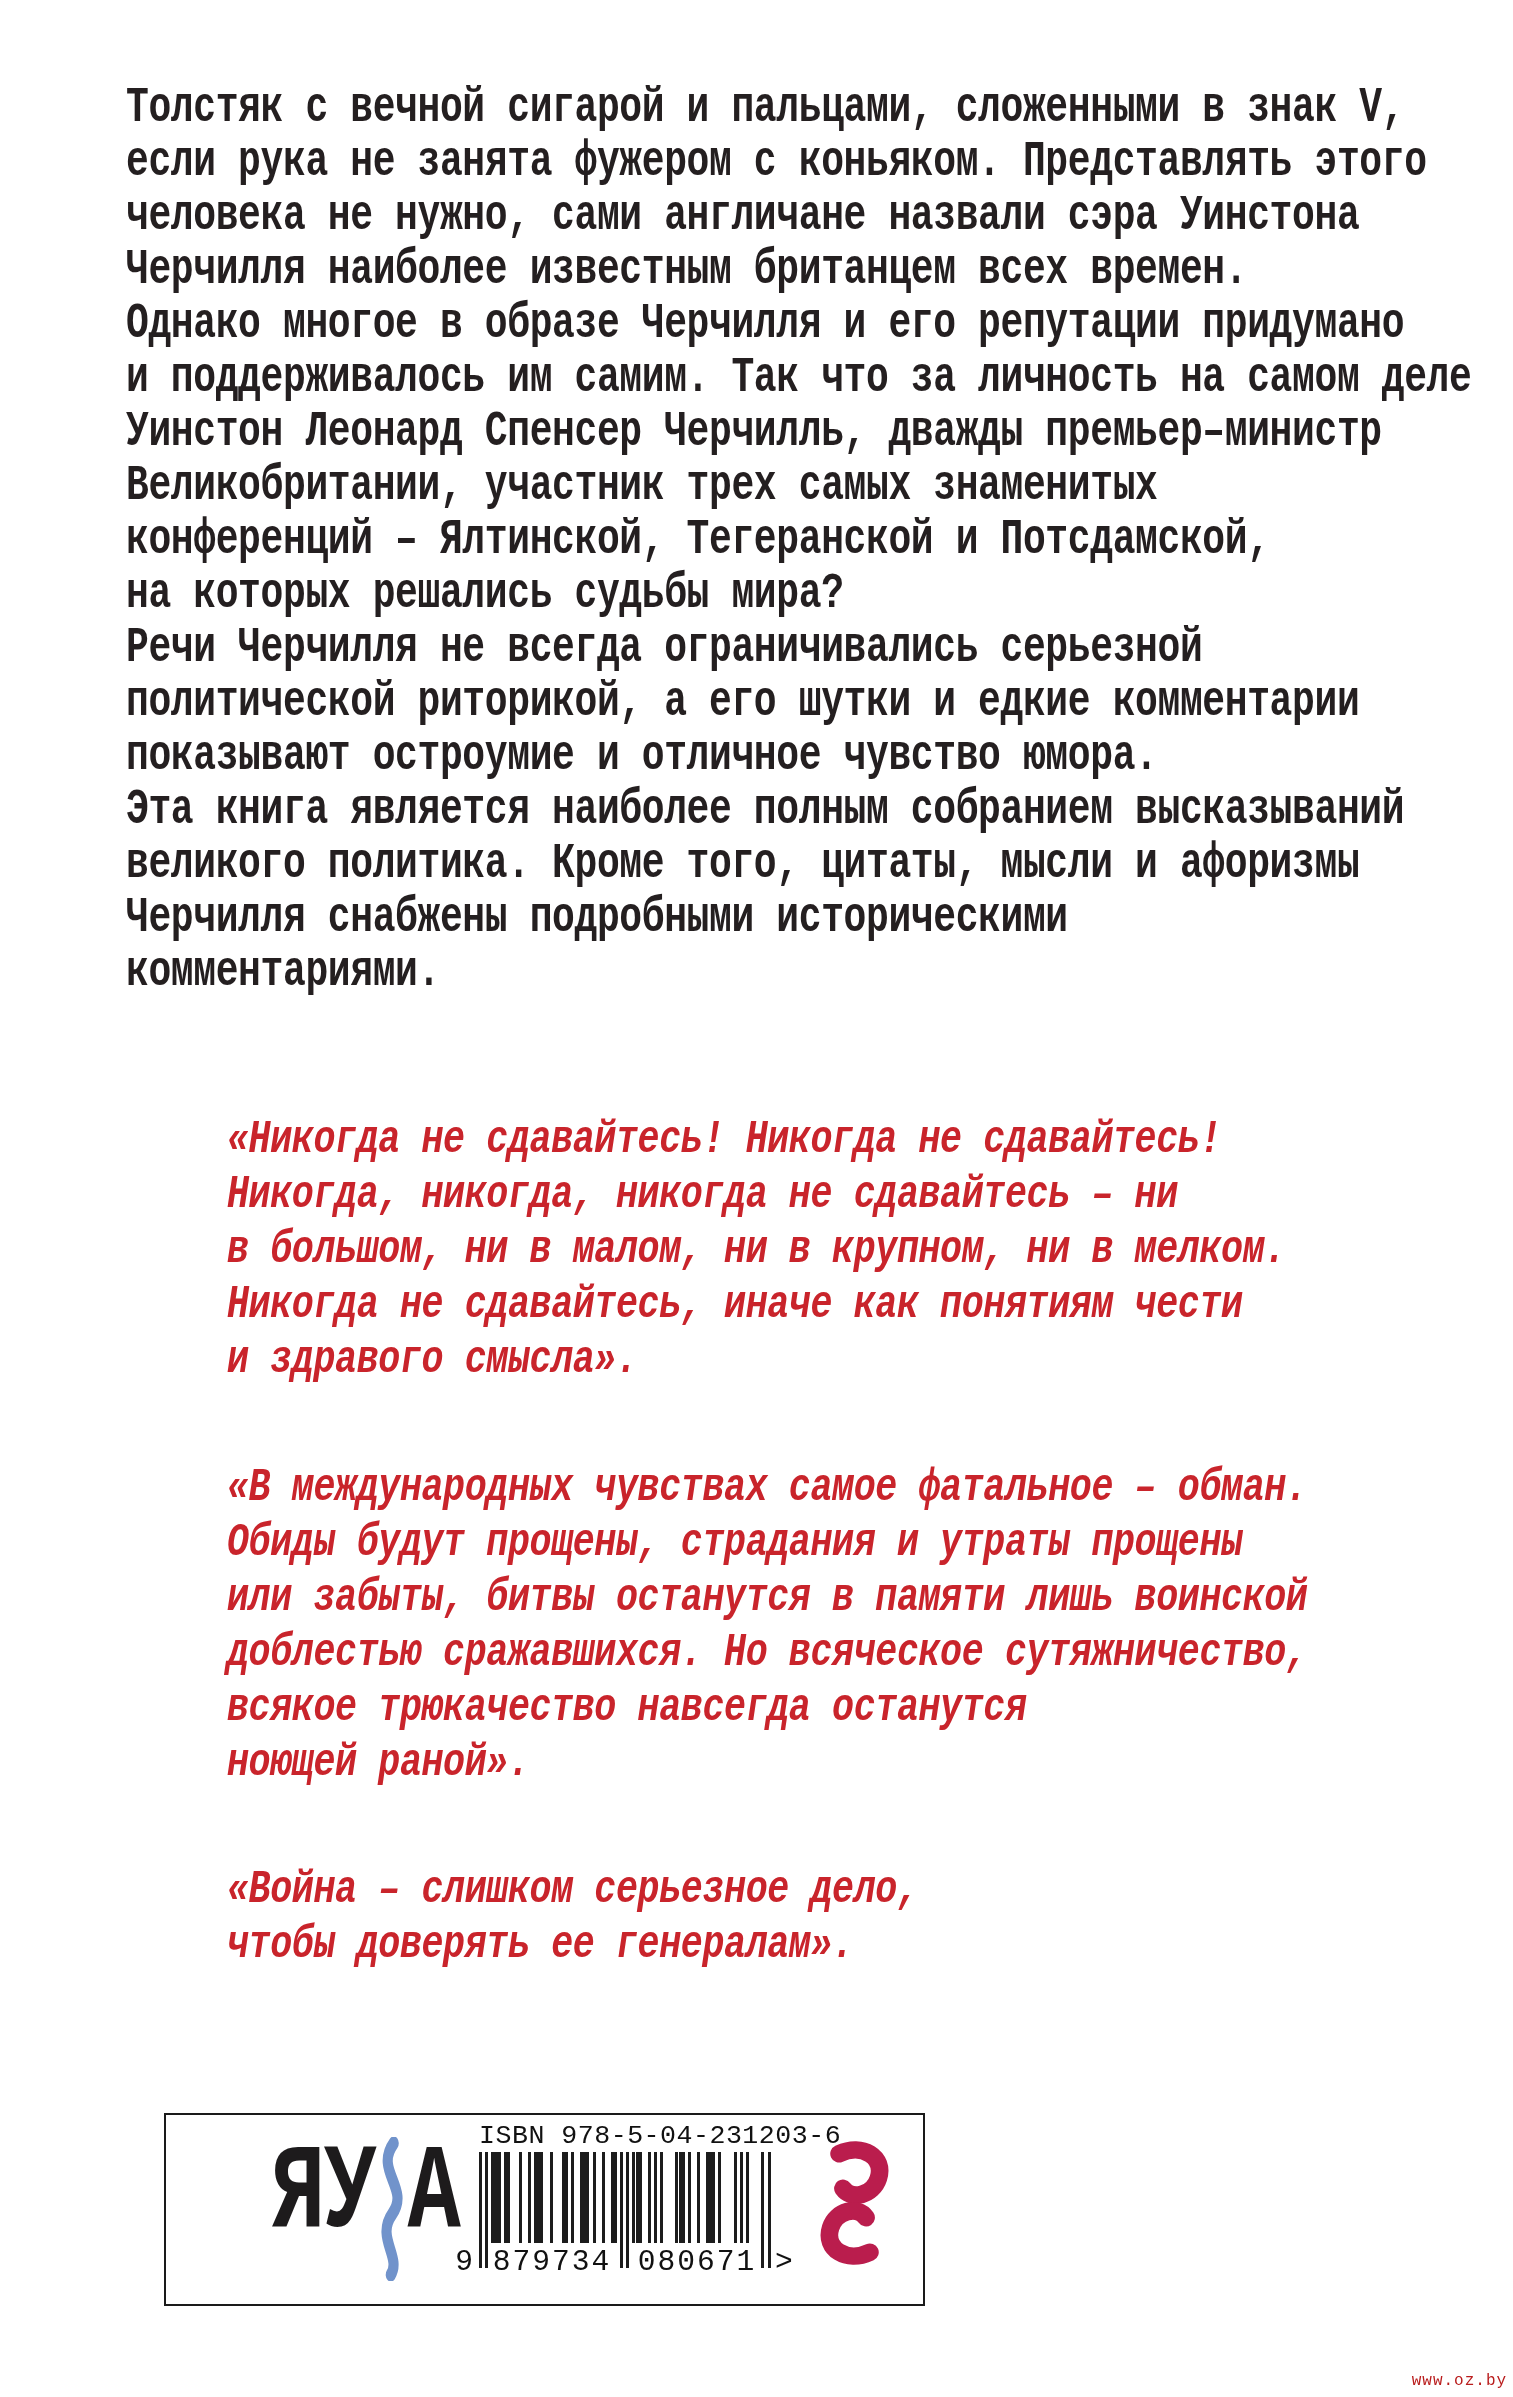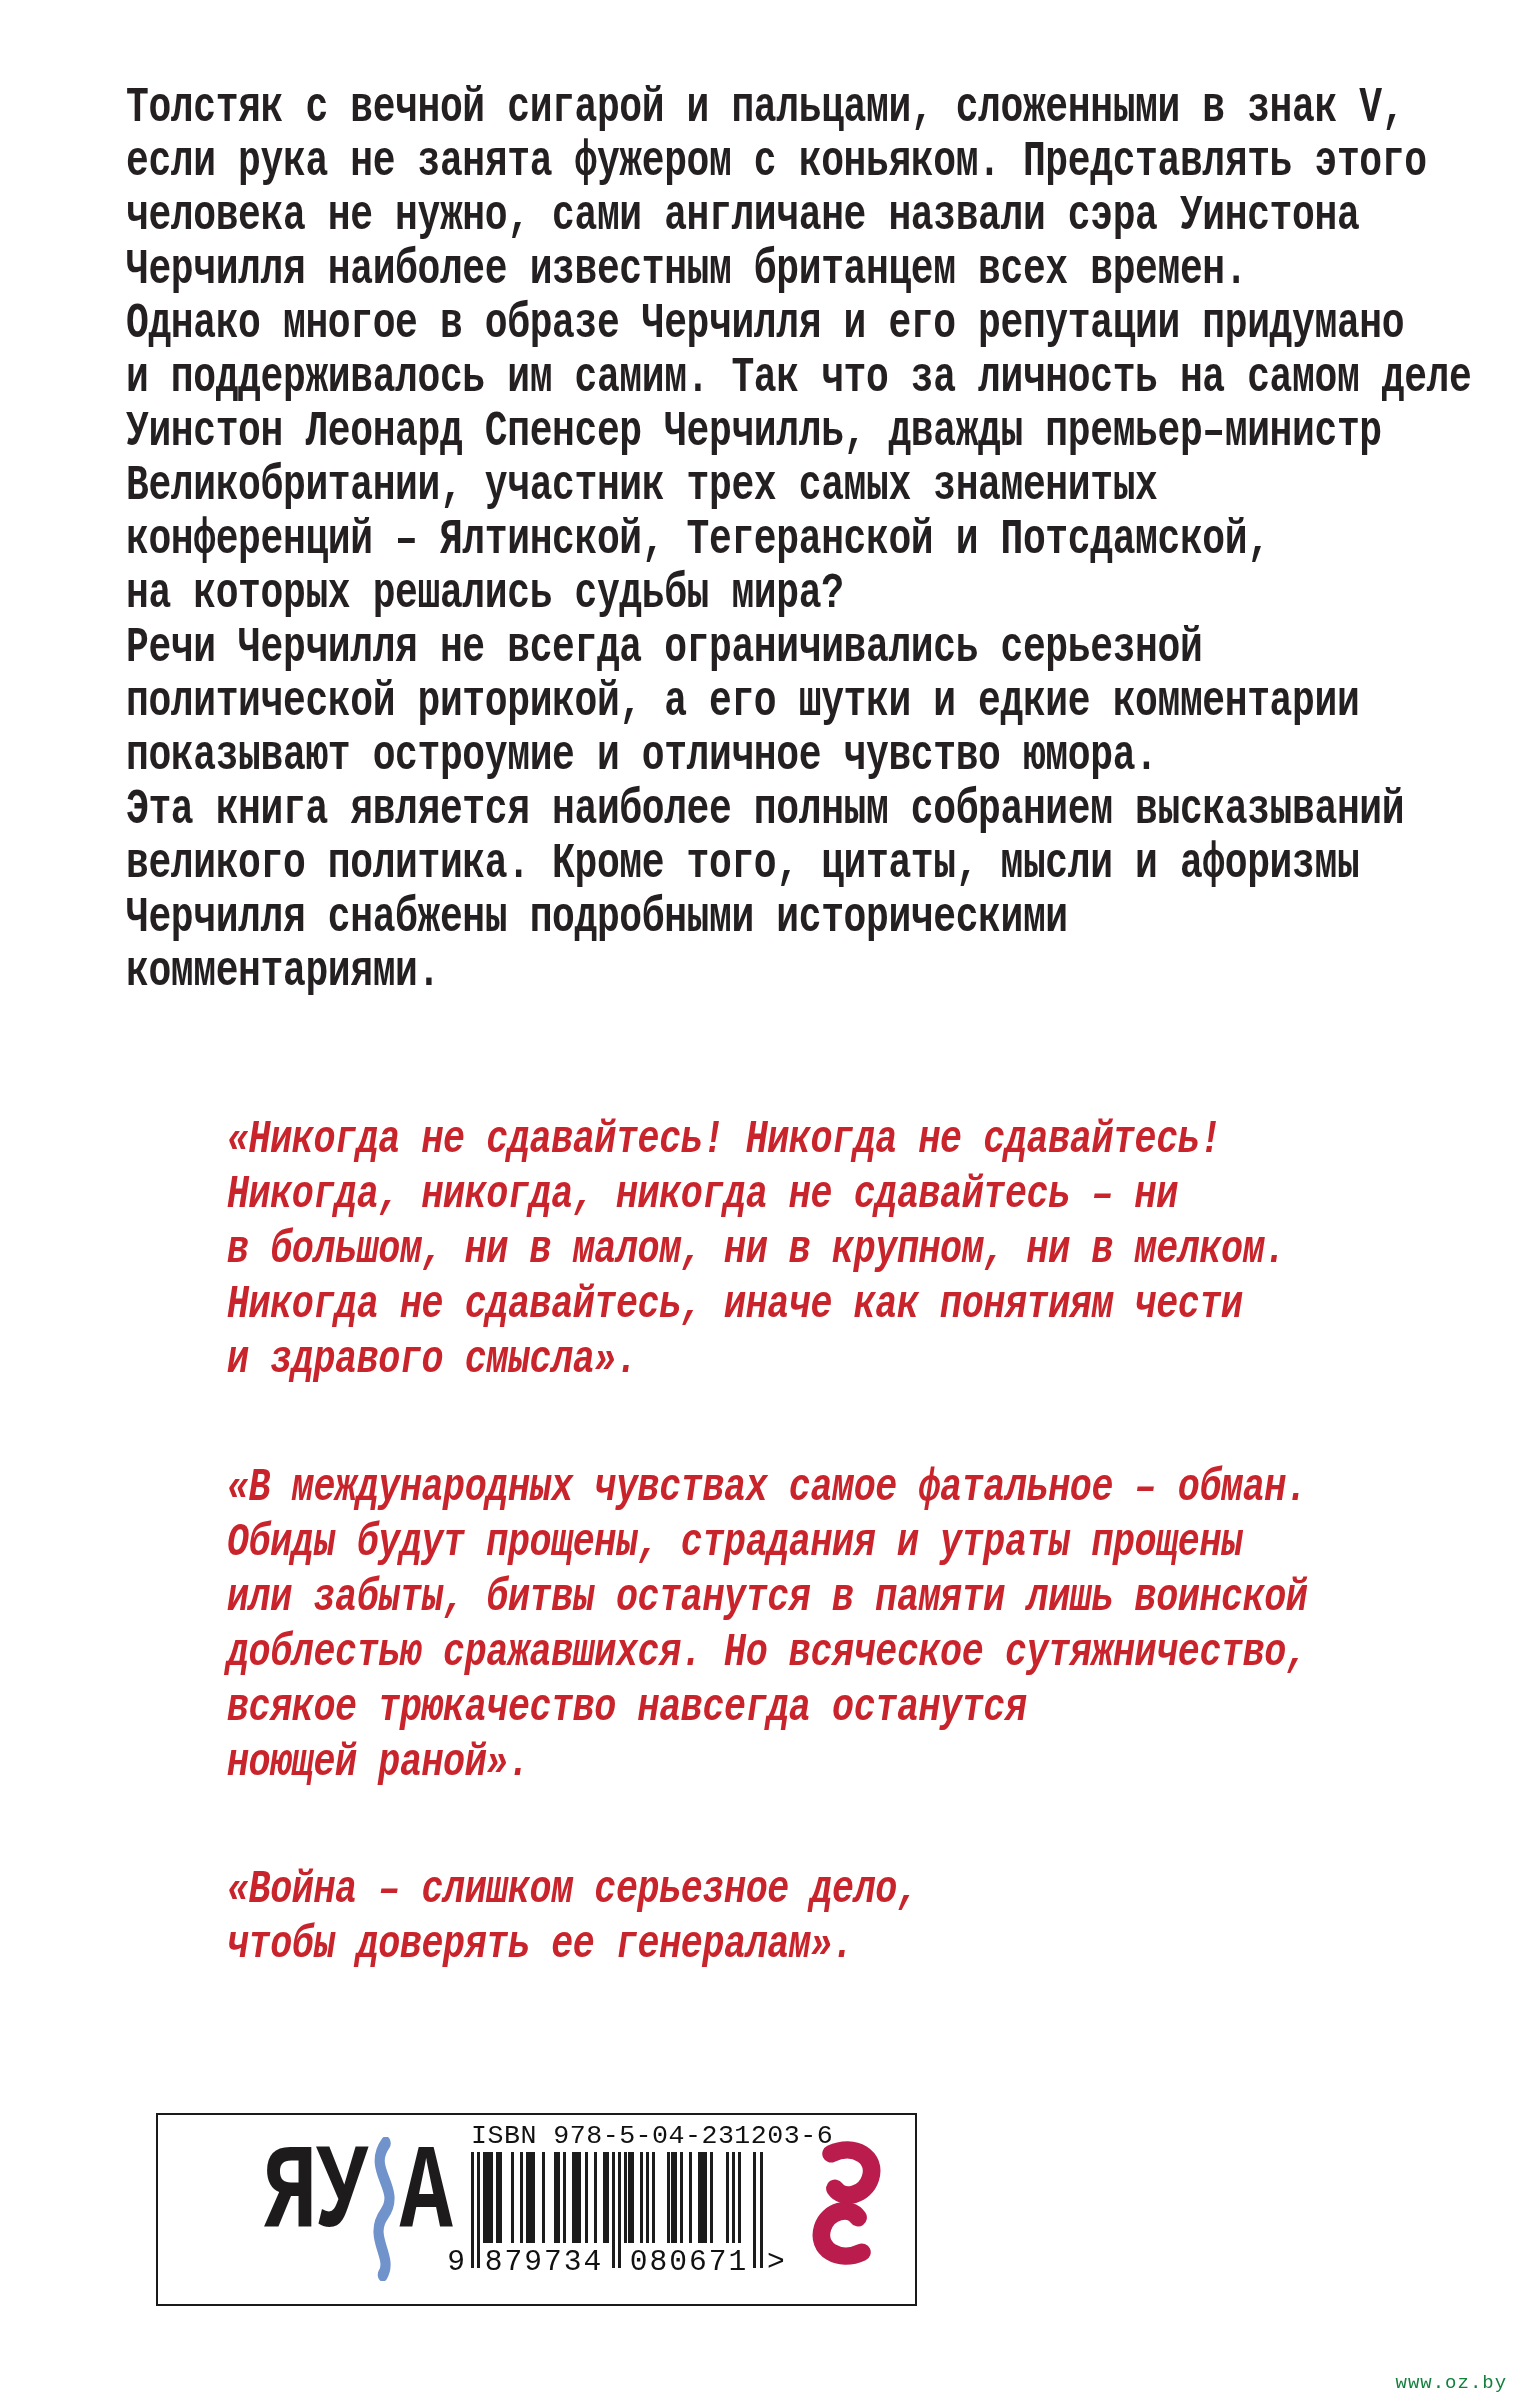--- a/index.html
+++ b/index.html
@@ -25,21 +25,21 @@
     font-weight:bold;font-style:italic;
     font-size:47px;line-height:55px;
     letter-spacing:-0.5px;color:#c9242b;
   }
   .quote .tl{white-space:nowrap;}
   .q1{top:1112px;}
   .q2{top:1460px;}
   .q3{top:1862px;}
   
   .pubbox{
-    position:absolute;left:156px;top:2113px;
+    position:absolute;left:164px;top:2113px;
     width:761px;height:193px;
     border:2px solid #1a1a1a;background:#ffffff;box-sizing:border-box;
   }
   .yauza{
     position:absolute;left:106px;top:25.6px;height:128px;
     display:flex;align-items:flex-start;
     transform:scaleX(0.74);transform-origin:0 0;
     font-weight:bold;font-size:120px;line-height:106px;
     color:#1d1b1c;letter-spacing:-2px;
   }
@@ -59,21 +59,21 @@
     position:absolute;top:93px;
     font-size:29.6px;color:#111111;letter-spacing:2px;white-space:nowrap;
   }
   .bc-lead{right:100%;margin-right:5.9px;top:93px;letter-spacing:0;}
   .bc-g1{left:73px;transform:translateX(-50%);}
   .bc-g2{left:218px;transform:translateX(-50%);}
   .bc-tail{left:100%;margin-left:3.9px;letter-spacing:0;}
   .eksmo{position:absolute;left:650px;top:25.6px;}
   .watermark{
     position:absolute;right:5.9px;top:2372px;
-    font-size:19px;color:#15803d;letter-spacing:1px;
+    font-size:16px;color:#b91c1c;letter-spacing:1px;
   }
 </style>
 </head>
 <body>
 
 <div class="page">
 
   <div class="desc">
       <div class="tl">Толстяк с вечной сигарой и пальцами, сложенными в знак V,</div>
       <div class="tl">если рука не занята фужером с коньяком. Представлять этого</div>

